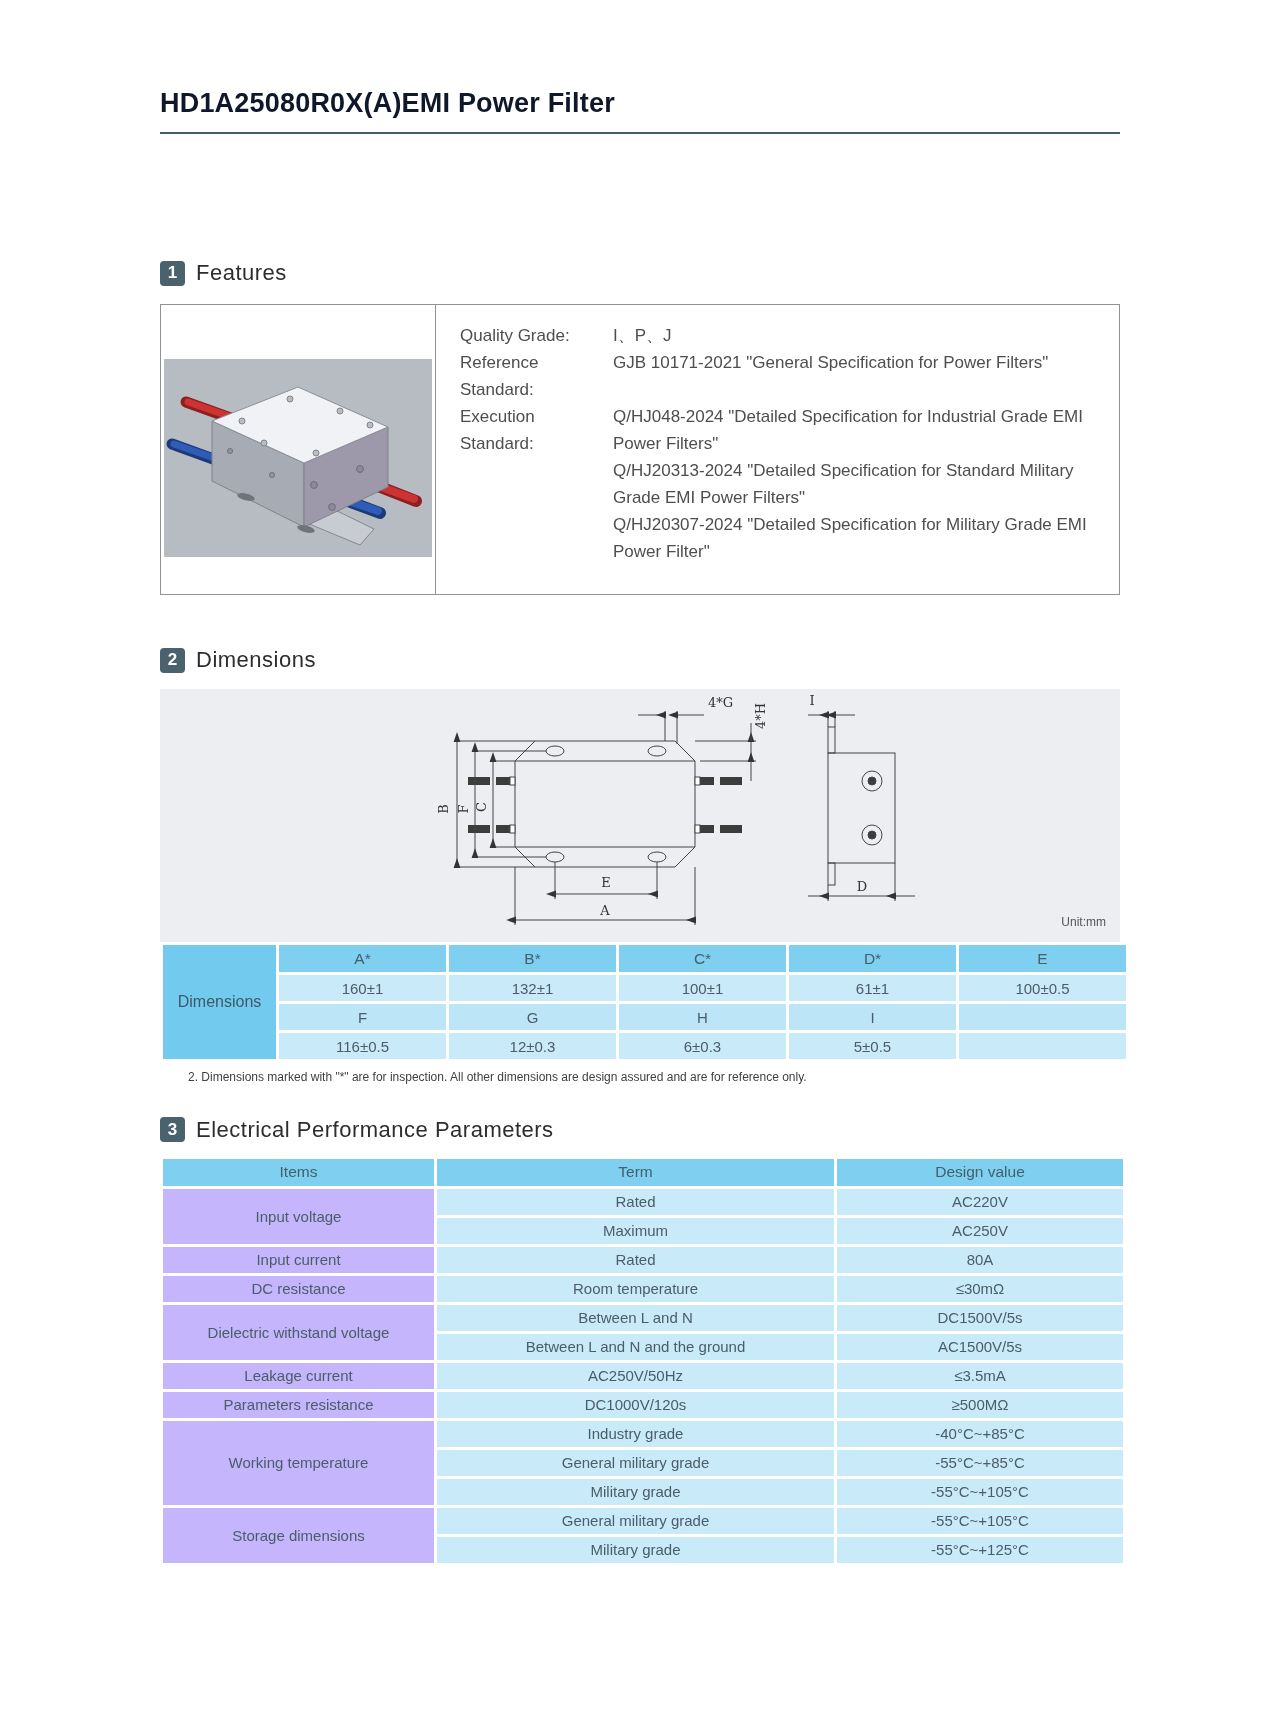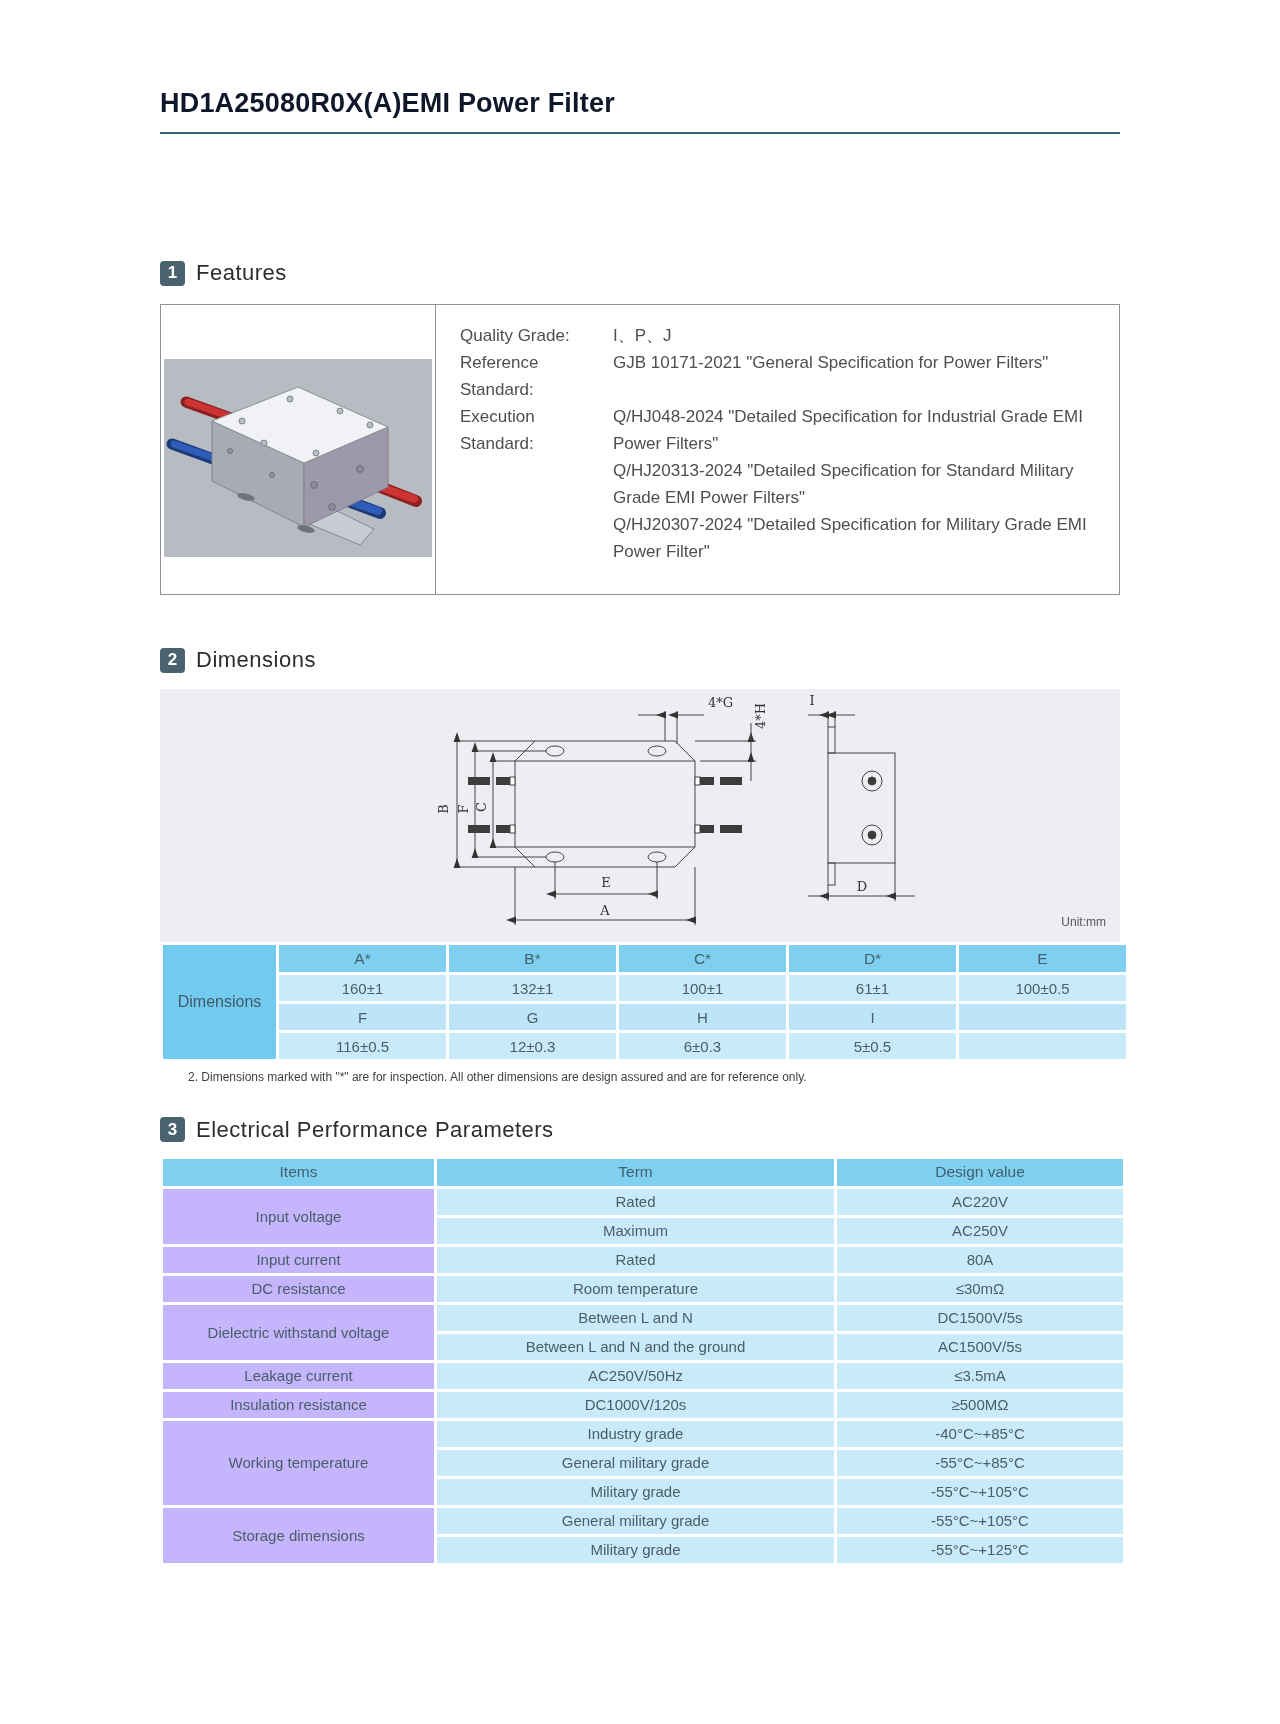--- a/index.html
+++ b/index.html
@@ -323,21 +323,21 @@
             <tr>
               <td>Between L and N and the ground</td>
               <td>AC1500V/5s</td>
             </tr>
             <tr>
               <td class="item-cell" rowspan="1">Leakage current</td>
               <td>AC250V/50Hz</td>
               <td>≤3.5mA</td>
             </tr>
             <tr>
-              <td class="item-cell" rowspan="1">Insulation resistance</td>
+              <td class="item-cell" rowspan="1">Parameters resistance</td>
               <td>DC1000V/120s</td>
               <td>≥500MΩ</td>
             </tr>
             <tr>
               <td class="item-cell" rowspan="3">Working temperature</td>
               <td>Industry grade</td>
               <td>-40°C~+85°C</td>
             </tr>
             <tr>
               <td>General military grade</td>

